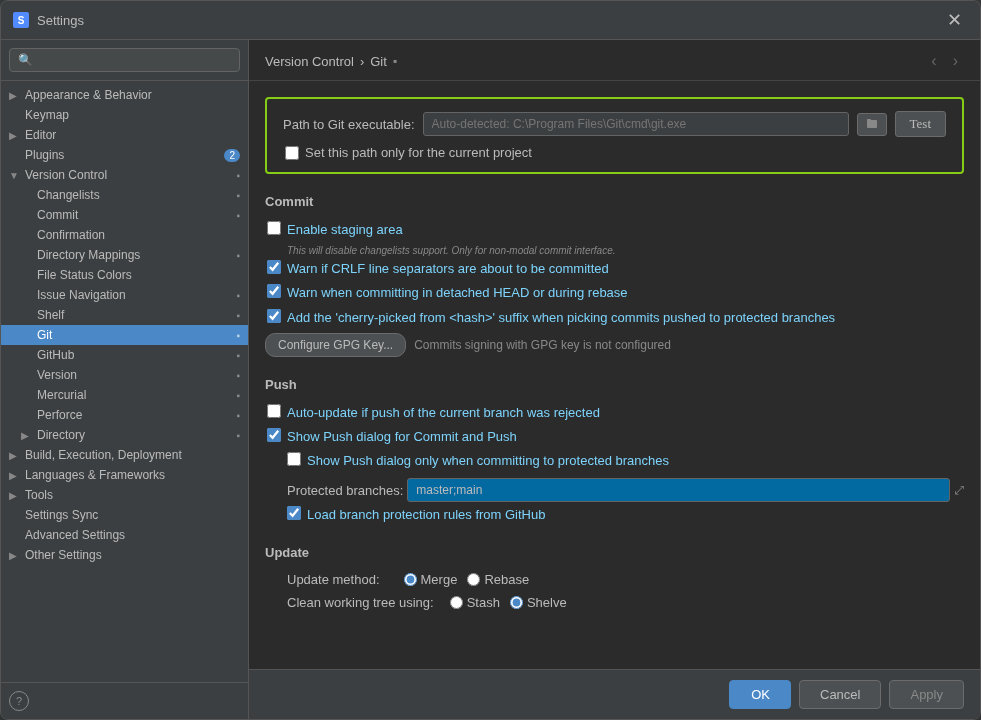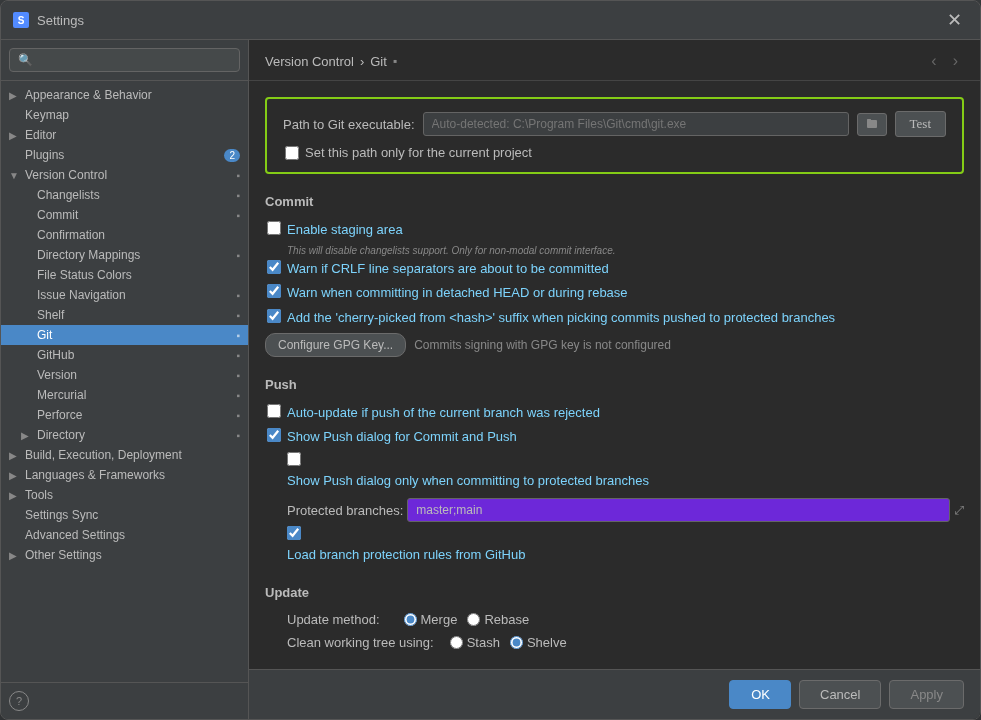--- a/index.html
+++ b/index.html
@@ -39,29 +39,29 @@
     .path-input { flex: 1; background: #3c3f41; border: 1px solid #646464; border-radius: 3px; color: #0ea5e9; padding: 4px 8px; font-size: 12px; }
     .browse-btn { background: #4c5052; border: 1px solid #6b6b6b; color: #bbb; padding: 3px 8px; border-radius: 3px; cursor: pointer; font-size: 13px; }
     .test-btn { background: #4c5052; border: 1px solid #6b6b6b; color: #bbb; padding: 4px 14px; border-radius: 3px; cursor: pointer; font-size: 13px; font-family: Liberation Serif, serif; }
     .checkbox-row { display: flex; align-items: center; gap: 6px; padding-left: 2px; }
     .checkbox-row label { color: #bbb; font-size: 13px; }
     
     .section-title { color: #bbb; font-size: 13px; font-weight: bold; margin: 0 0 12px 0; }
     .section { margin-bottom: 20px; }
     .option-row { display: flex; align-items: flex-start; gap: 6px; margin-bottom: 6px; padding-left: 2px; }
     .option-row label { color: #7dd3fc; font-size: 13px; line-height: 1.4; }
-    .option-row.indent { padding-left: 22px; flex-direction: column; }
+    .option-row.indent { padding-left: 22px; }
     .hint-text { color: #888; font-size: 10px; padding-left: 22px; margin-bottom: 4px; font-style: italic; }
     .btn-row { display: flex; align-items: center; gap: 8px; margin-top: 4px; }
     .config-btn { background: #4c5052; border: 1px solid #6b6b6b; color: #bbb; padding: 4px 12px; border-radius: 10px; cursor: pointer; font-size: 12px; }
     .gpg-status { color: #888; font-size: 12px; }
     
     .protected-row { display: flex; align-items: center; gap: 4px; margin: 8px 0 4px 22px; }
     .protected-label { color: #bbb; font-size: 13px; white-space: nowrap; }
-    .protected-input { flex: 1; background: #6d28d9; border: 1px solid #646464; border-radius: 3px; color: #bbb; padding: 4px 8px; font-size: 12px; }
+    .protected-input { flex: 1; background: #0369a1; border: 1px solid #646464; border-radius: 3px; color: #bbb; padding: 4px 8px; font-size: 12px; }
     .expand-btn { background: none; border: none; color: #888; cursor: pointer; font-size: 12px; }
     .branch-hint { color: #888; font-size: 11px; padding-left: 22px; margin-top: 4px; }
     
     .update-method-row { display: flex; align-items: center; gap: 16px; padding-left: 22px; margin-bottom: 8px; }
     .update-method-label { color: #bbb; font-size: 13px; margin-right: 8px; }
     .radio-group { display: flex; align-items: center; gap: 10px; }
     .radio-item { display: flex; align-items: center; gap: 4px; color: #bbb; font-size: 13px; }
     .clean-row { display: flex; align-items: center; gap: 8px; padding-left: 22px; }
     .clean-label { color: #bbb; font-size: 13px; margin-right: 8px; }
     

